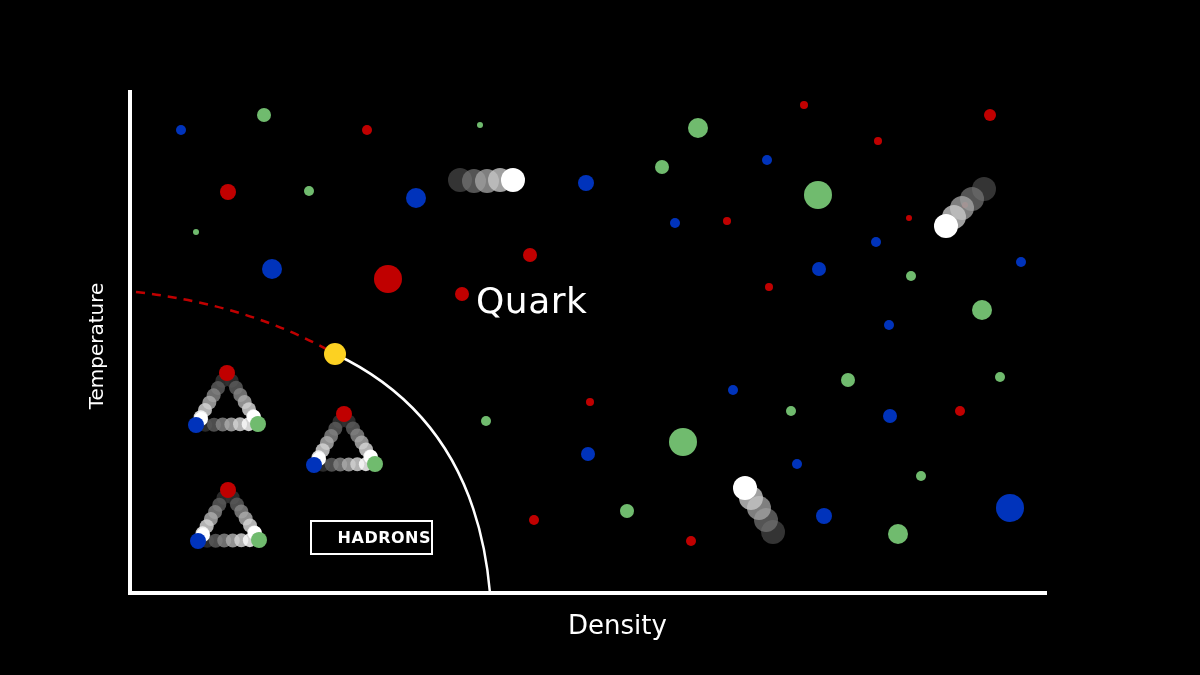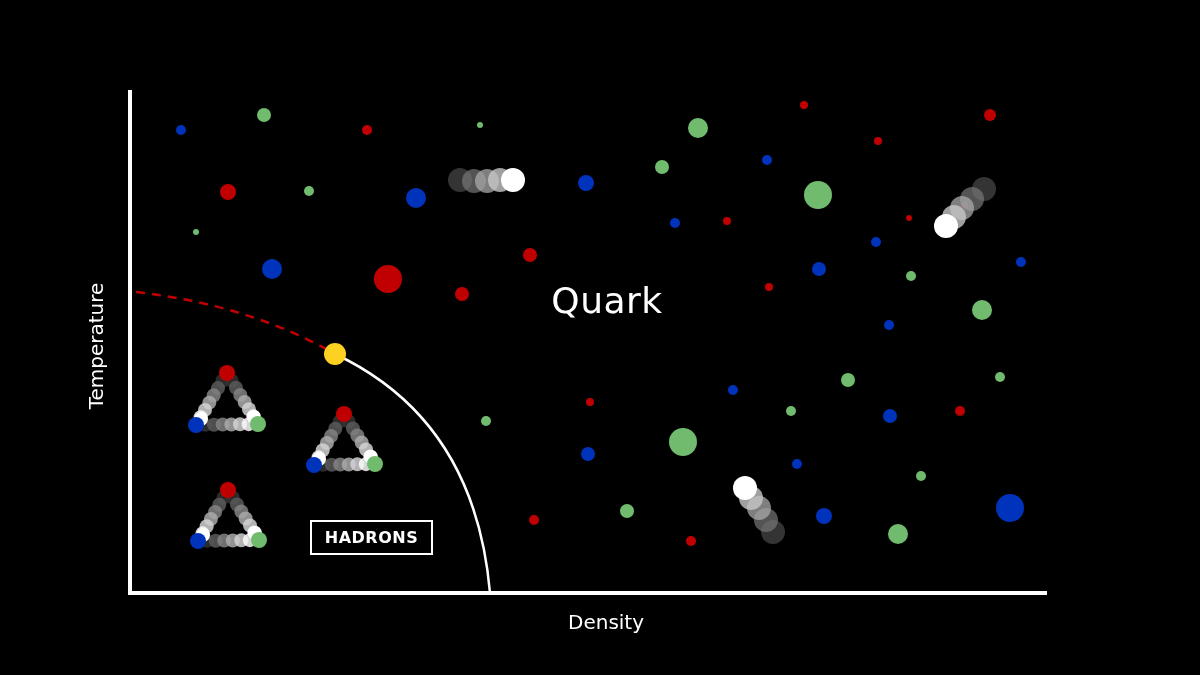--- a/index.html
+++ b/index.html
@@ -1,23 +1,23 @@
 <!DOCTYPE html>
 <html><head>
 <meta charset="utf-8">
 <style>
   html, body { margin: 0; padding: 0; background: #000; }
   body { width: 1200px; height: 675px; overflow: hidden; position: relative; font-family: "DejaVu Sans", sans-serif; }
   #stage { position: absolute; left: 0; top: 0; width: 1200px; height: 675px; }
   .lbl { position: absolute; color: #fff; }
-  .qgp { left: 476px; top: 278px; width: 262px; text-align: center; font-size: 36px; line-height: 45px; letter-spacing: 0.5px; }
+  .qgp { left: 476px; top: 278px; width: 262px; text-align: left; font-size: 36px; line-height: 45px; letter-spacing: 0.5px; }
   .qgp span { display: block; }
-  .xlabel { left: 568px; top: 610px; font-size: 20px; }
+  .xlabel { left: 568px; top: 610px; font-size: 26px; }
   .ylabel { left: 96px; top: 346px; font-size: 20px; transform: translate(-50%, -50%) rotate(-90deg); white-space: nowrap; }
-  .hadrons { left: 310px; top: 520px; width: 119px; height: 31px; border: 2px solid #fff; font-size: 16px; font-weight: bold; text-align: center; line-height: 31px; letter-spacing: 0.5px; }
+  .hadrons { left: 310px; top: 520px; width: 119px; height: 31px; border: 2px solid #fff; font-size: 16px; font-weight: bold; text-align: right; line-height: 31px; letter-spacing: 0.5px; }
 </style>
 </head>
 <body>
 
 <svg id="stage" width="1200" height="675" viewBox="0 0 1200 675" xmlns="http://www.w3.org/2000/svg">
   <g id="axes">
       <line x1="130" y1="90" x2="130" y2="595" stroke="#ffffff" stroke-width="4"></line>
       <line x1="128" y1="593" x2="1047" y2="593" stroke="#ffffff" stroke-width="4"></line>
     </g>
   <g id="boundary">

